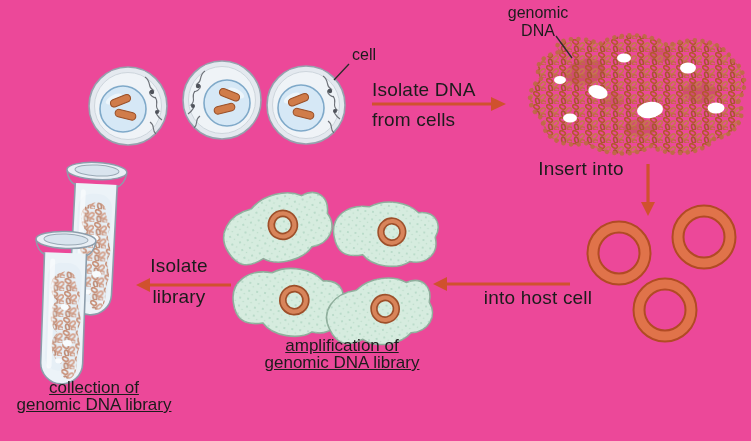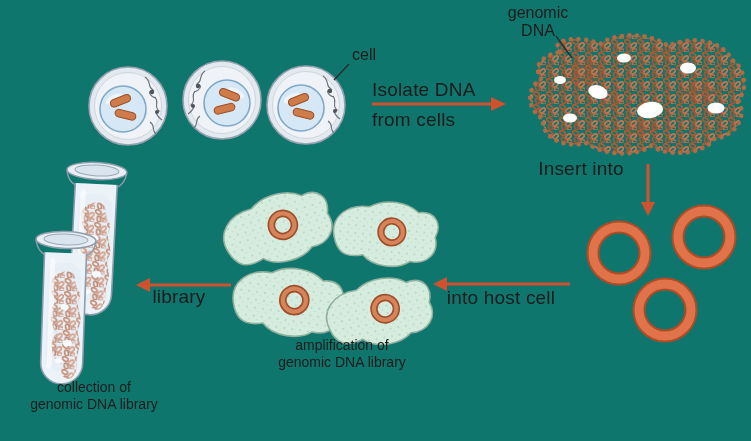--- a/index.html
+++ b/index.html
@@ -1,30 +1,30 @@
 <!DOCTYPE html>
 <html style="--arrow: #d0512e; --dna-strand: #b4582f; --vector-ring-band: #e0734a; --vector-ring-edge: #b14b24; --bacterium-body: #d6ecdf; --bacterium-outline: #8fae9c; --cell-membrane: #e4e9ef; --nucleus: #d6e8f6; --chromosome: #d07c4a; --label-text: #1c1c1c;"><head>
 <meta charset="utf-8">
 <style>
   html, body { margin: 0; padding: 0; background: #ffffff; }
   .canvas {
     position: relative;
     width: 751px;
     height: 441px;
-    background: #0f766e;
+    background: #ec4899;
     overflow: hidden;
     font-family: "Liberation Sans", sans-serif;
     color: var(--label-text, #1c1c1c);
   }
   .artwork { position: absolute; left: 0; top: 0; }
 
   
   .txt { position: absolute; white-space: nowrap; }
   .step-line { font-weight: 400; font-size: 19px; line-height: 1; letter-spacing: 0.2px; }
-  .caption { font-size: 14px; line-height: 17px; text-align: center; }
+  .caption { font-size: 17px; line-height: 17px; text-align: center; text-decoration: underline; }
   .small-label { font-size: 16px; line-height: 18px; }
   .center { text-align: center; }
 
   
   .arrow-shaft { stroke: var(--arrow, #d0512e); stroke-width: 3.2; fill: none; }
   .arrow-head  { fill: var(--arrow, #d0512e); stroke: none; }
   .pointer     { stroke: #2b2b2b; stroke-width: 1.3; fill: none; }
   .ring-band   { stroke: var(--vector-ring-band, #e0734a); fill: none; }
   .ring-edge   { stroke: var(--vector-ring-edge, #b14b24); fill: none; }
   .bact-body   { fill: var(--bacterium-body, #d6ecdf); stroke: var(--bacterium-outline, #8fae9c); stroke-width: 1.6; }
@@ -185,22 +185,23 @@
     <div>DNA</div>
   </div>
 
   <div class="txt small-label" style="left:352px; top:46px;">cell</div>
 
   <div class="txt step-line" style="left:372px; top:80px;">Isolate DNA</div>
   <div class="txt step-line" style="left:372px; top:110px;">from cells</div>
 
   <div class="txt step-line center" style="left:531px; top:159px; width:100px;">Insert into</div>
 
-  <div class="txt step-line center" style="left:429px; top:288px; width:144px;">into host cell</div>
-
+  <div class="txt step-line center" style="left:429px; top:288px; width:144px;padding-left:37px;">into host cell</div>
+
+  <div class="txt step-line center" style="left:133px; top:256px; width:92px;">Isolate</div>
   <div class="txt step-line center" style="left:133px; top:287px; width:92px;">library</div>
 
   <div class="txt caption" style="left:244px; top:337px; width:196px;">
     <div>amplification of</div>
     <div>genomic DNA library</div>
   </div>
 
   <div class="txt caption" style="left:6px; top:379px; width:176px;">
     <div>collection of</div>
     <div>genomic DNA library</div>

